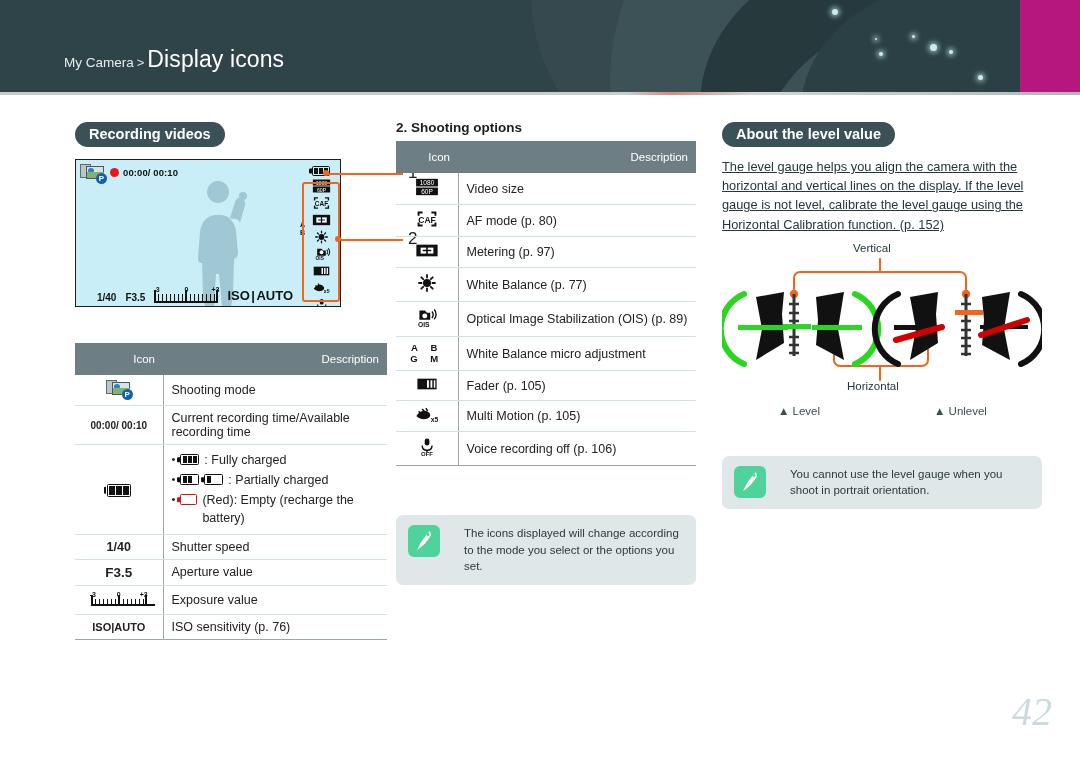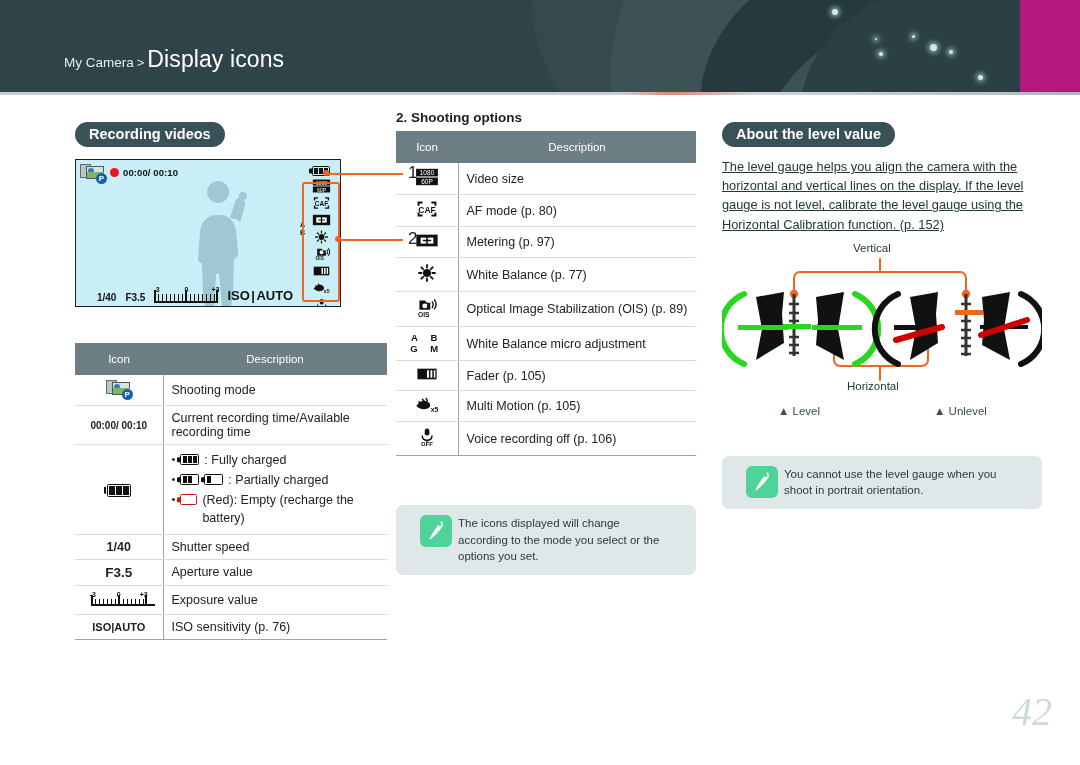--- a/index.html
+++ b/index.html
@@ -105,21 +105,21 @@
 
   .callout-num { position:absolute; font-size:17px; color:#222; }
   .callout-line { position:absolute; height:2px; background:#f0661c; }
   .callout-dot { position:absolute; width:6px;height:6px;border-radius:50%;background:#f0661c; }
 
   
   .tbl-title { font-size:13.5px; font-weight:bold; color:#1d1d1d; margin-bottom:6px; }
   table.t { border-collapse:collapse; width:100%; table-layout:fixed; }
   table.t thead th {
     background:#6d7f84; color:#fff; font-size:11.5px; font-weight:normal;
-    text-align:center; padding:4px 8px; height:32px;
+    text-align:right; padding:4px 8px; height:32px;
   }
   table.t td {
     border-bottom:1px solid #cfe1e4;
     padding:5px 8px; font-size:12.5px; color:#222; vertical-align:middle;
   }
   table.t td.icell { text-align:center; border-right:1px solid #9aa8ac; padding:5px 2px; }
   table.t tbody tr:last-child td { border-bottom:1.2px solid #9aa8ac; }
   .bullets { list-style:none; }
   .bullets li { display:flex; align-items:flex-start; gap:5px; line-height:1.45; padding:1px 0; }
   .bullets li .b { font-size:11px; line-height:17px; color:#222; }
@@ -128,32 +128,32 @@
   .bat { position:relative; display:inline-block; vertical-align:-2px; }
   .bat .body { border:1.6px solid #111; border-radius:1.5px; height:100%; display:flex; align-items:center; gap:1px; padding:1.2px; }
   .bat .tip { position:absolute; left:-3px; top:50%; transform:translateY(-50%); width:2.5px; height:50%; background:#111; border-radius:1px 0 0 1px;}
   .bat .cell { background:#111; flex:1; height:100%; }
   .bat .cell.off { background:transparent; }
   .bat.red .body { border-color:#cc1414; }
   .bat.red .tip { background:#cc1414; }
 
   
   .note {
-    display:flex; gap:6px; align-items:flex-start;
-    background:#dfe7e9; border-radius:7px; padding:10px 24px;
+    display:flex; gap:24px; align-items:flex-start;
+    background:#dfe7e9; border-radius:7px; padding:10px 12px;
   }
   .note-icon {
     flex:0 0 auto; width:32px; height:32px; border-radius:6px;
     background:#4fd39a; position:relative; overflow:hidden;
   }
   .note-icon svg { position:absolute; left:5px; top:4px; }
   .note-text { font-size:11.5px; line-height:1.45; color:#2b3a3d; }
 
   
-  .col-mid { position:absolute; left:396px; top:110px; width:300px; }
+  .col-mid { position:absolute; left:396px; top:120px; width:300px; }
 
   
   .col-right { position:absolute; left:722px; top:122px; width:320px; }
   .rt-body { font-size:12.8px; line-height:1.5; color:#24373b; margin-top:10px;text-decoration:underline; }
 
   .gauge-area { position:relative; width:320px; height:190px; margin-top:8px; }
   .gauge-lbl { position:absolute; font-size:11.5px; color:#24373b; }
   .lv-caption { position:absolute; font-size:11.5px; color:#3c4e52; }
 
   .page-num {

